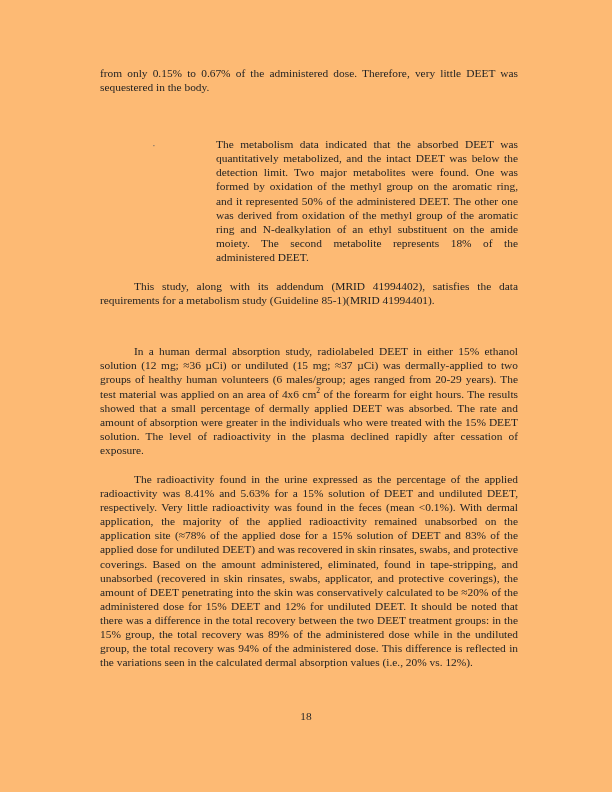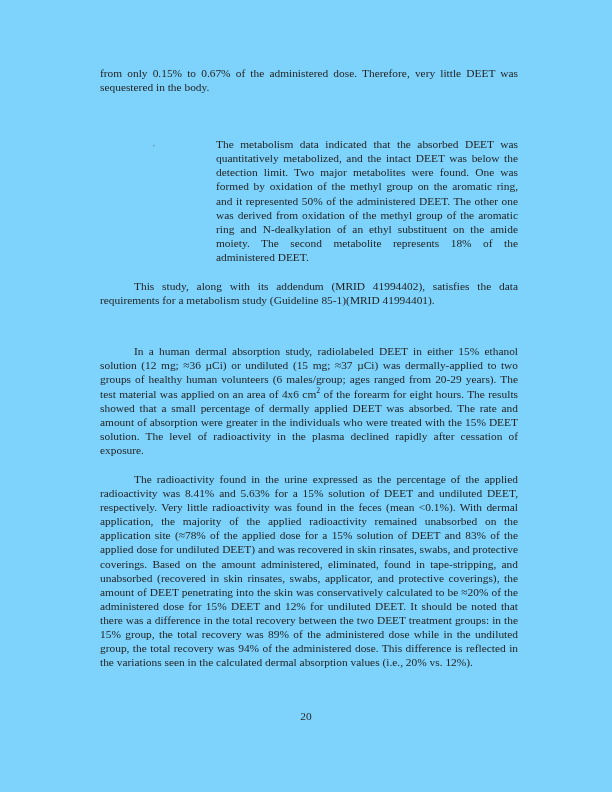--- a/index.html
+++ b/index.html
@@ -4,21 +4,21 @@
 <style>
   html, body {
     margin: 0;
     padding: 0;
     background: #ffffff;
   }
   .page {
     position: relative;
     width: 612px;
     height: 792px;
-    background: #7dd3fc;
+    background: #fdba74;
     overflow: hidden;
     font-family: "Liberation Serif", "DejaVu Serif", serif;
     color: #1a1a1a;
   }
   .content {
     position: absolute;
     left: 100px;
     top: 66px;
     width: 418px;
   }
@@ -113,15 +113,15 @@
 
     <div class="gap-md"></div>
 
     <p class="indent-first">The radioactivity found in the urine expressed as the percentage of the applied radioactivity was 8.41% and 5.63% for a 15% solution of DEET and undiluted DEET, respectively.  Very little radioactivity was found in the feces (mean &lt;0.1%).  With dermal application, the majority of the applied radioactivity remained unabsorbed on the application site (≈78% of the applied dose for a 15% solution of DEET and 83% of the applied dose for undiluted DEET) and was recovered in skin rinsates, swabs, and protective coverings.   Based on the amount administered, eliminated, found in tape-stripping, and unabsorbed (recovered in skin rinsates, swabs, applicator, and protective coverings), the amount of DEET penetrating into the skin was conservatively calculated to be ≈20% of the administered dose for 15% DEET and 12% for undiluted DEET.  It should be noted that there was a difference in the total recovery between the two DEET treatment groups: in the 15% group, the total recovery was 89% of the administered dose while in the undiluted group, the total recovery was 94% of the administered dose.  This difference is reflected in the variations seen in the calculated dermal absorption values (i.e., 20% vs. 12%).</p>
 
     <div class="gap-xs"></div>
 
 
   </div>
 
-  <div class="page-number">20</div>
+  <div class="page-number">18</div>
 
 </div>
 
 </body></html>

